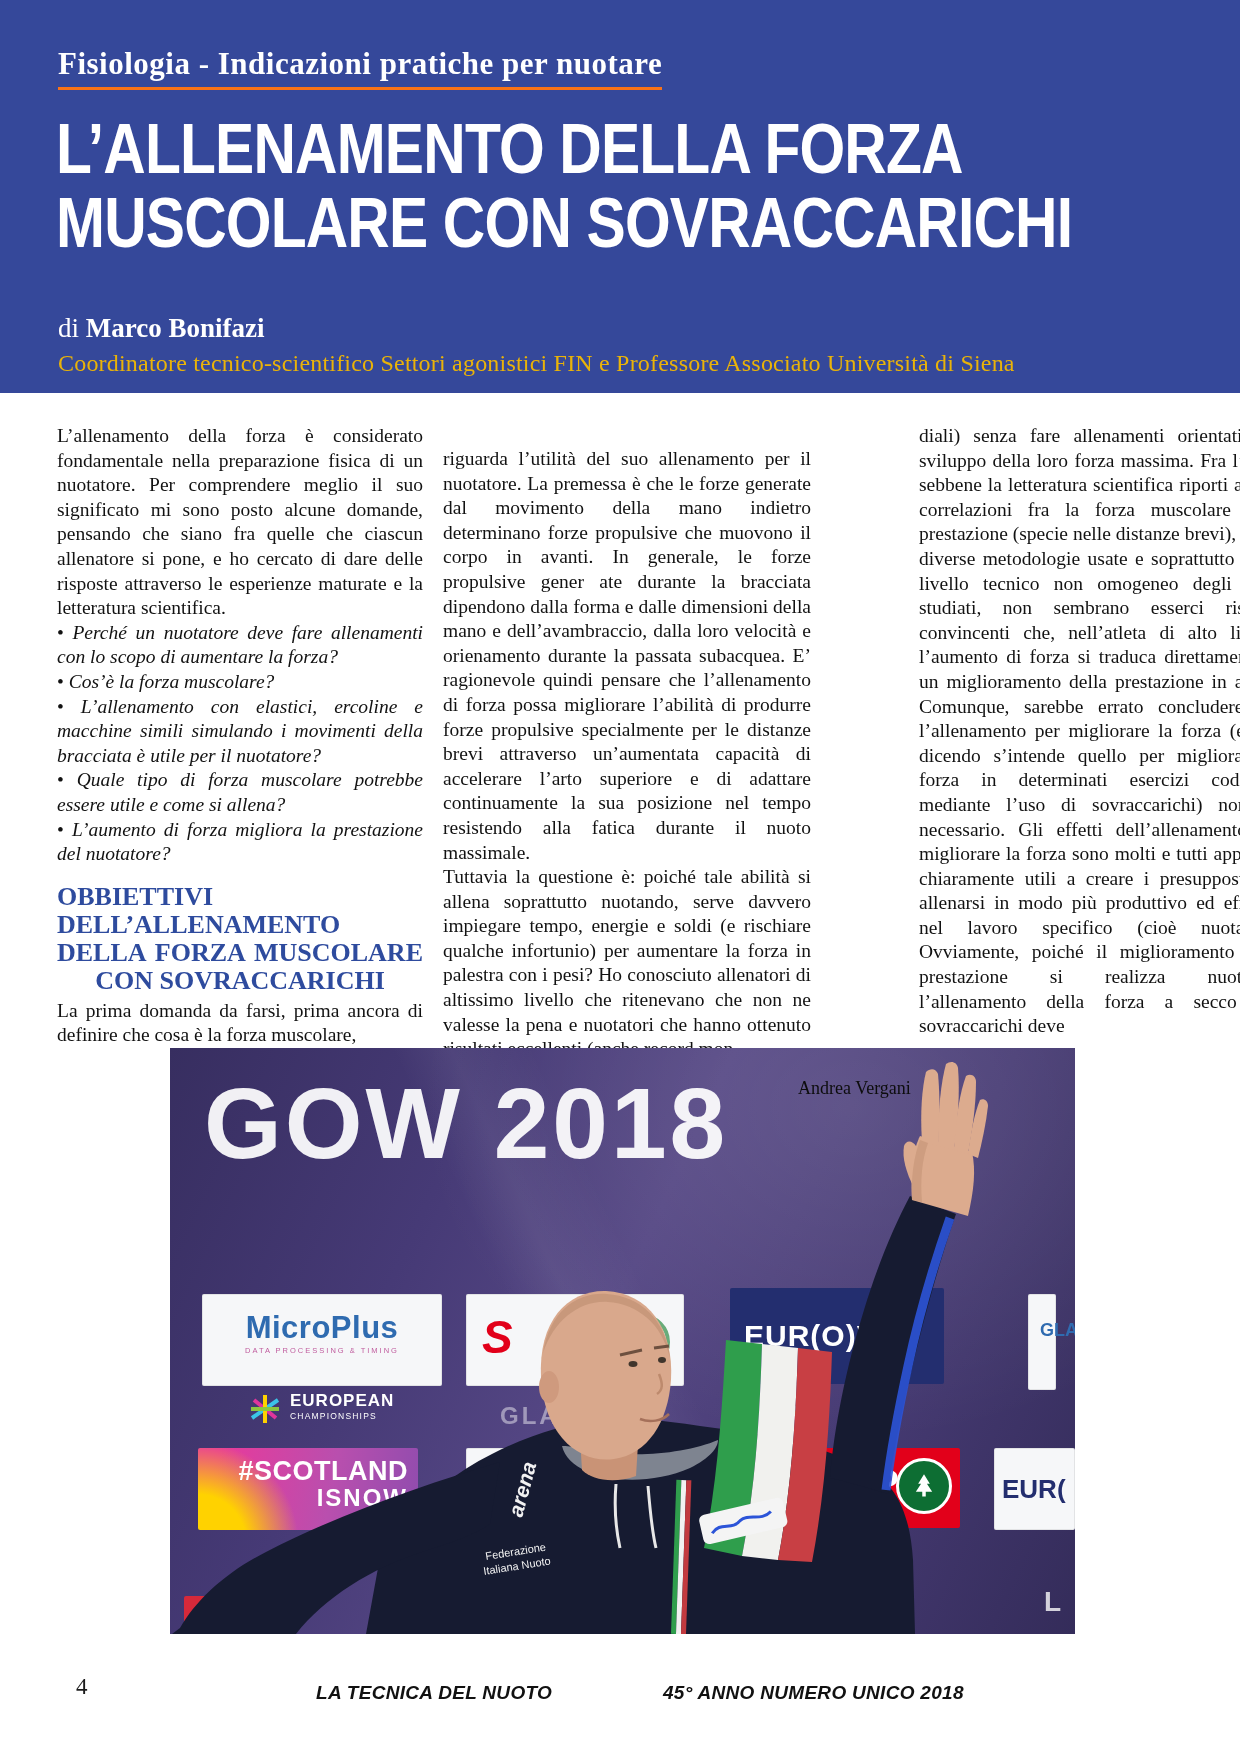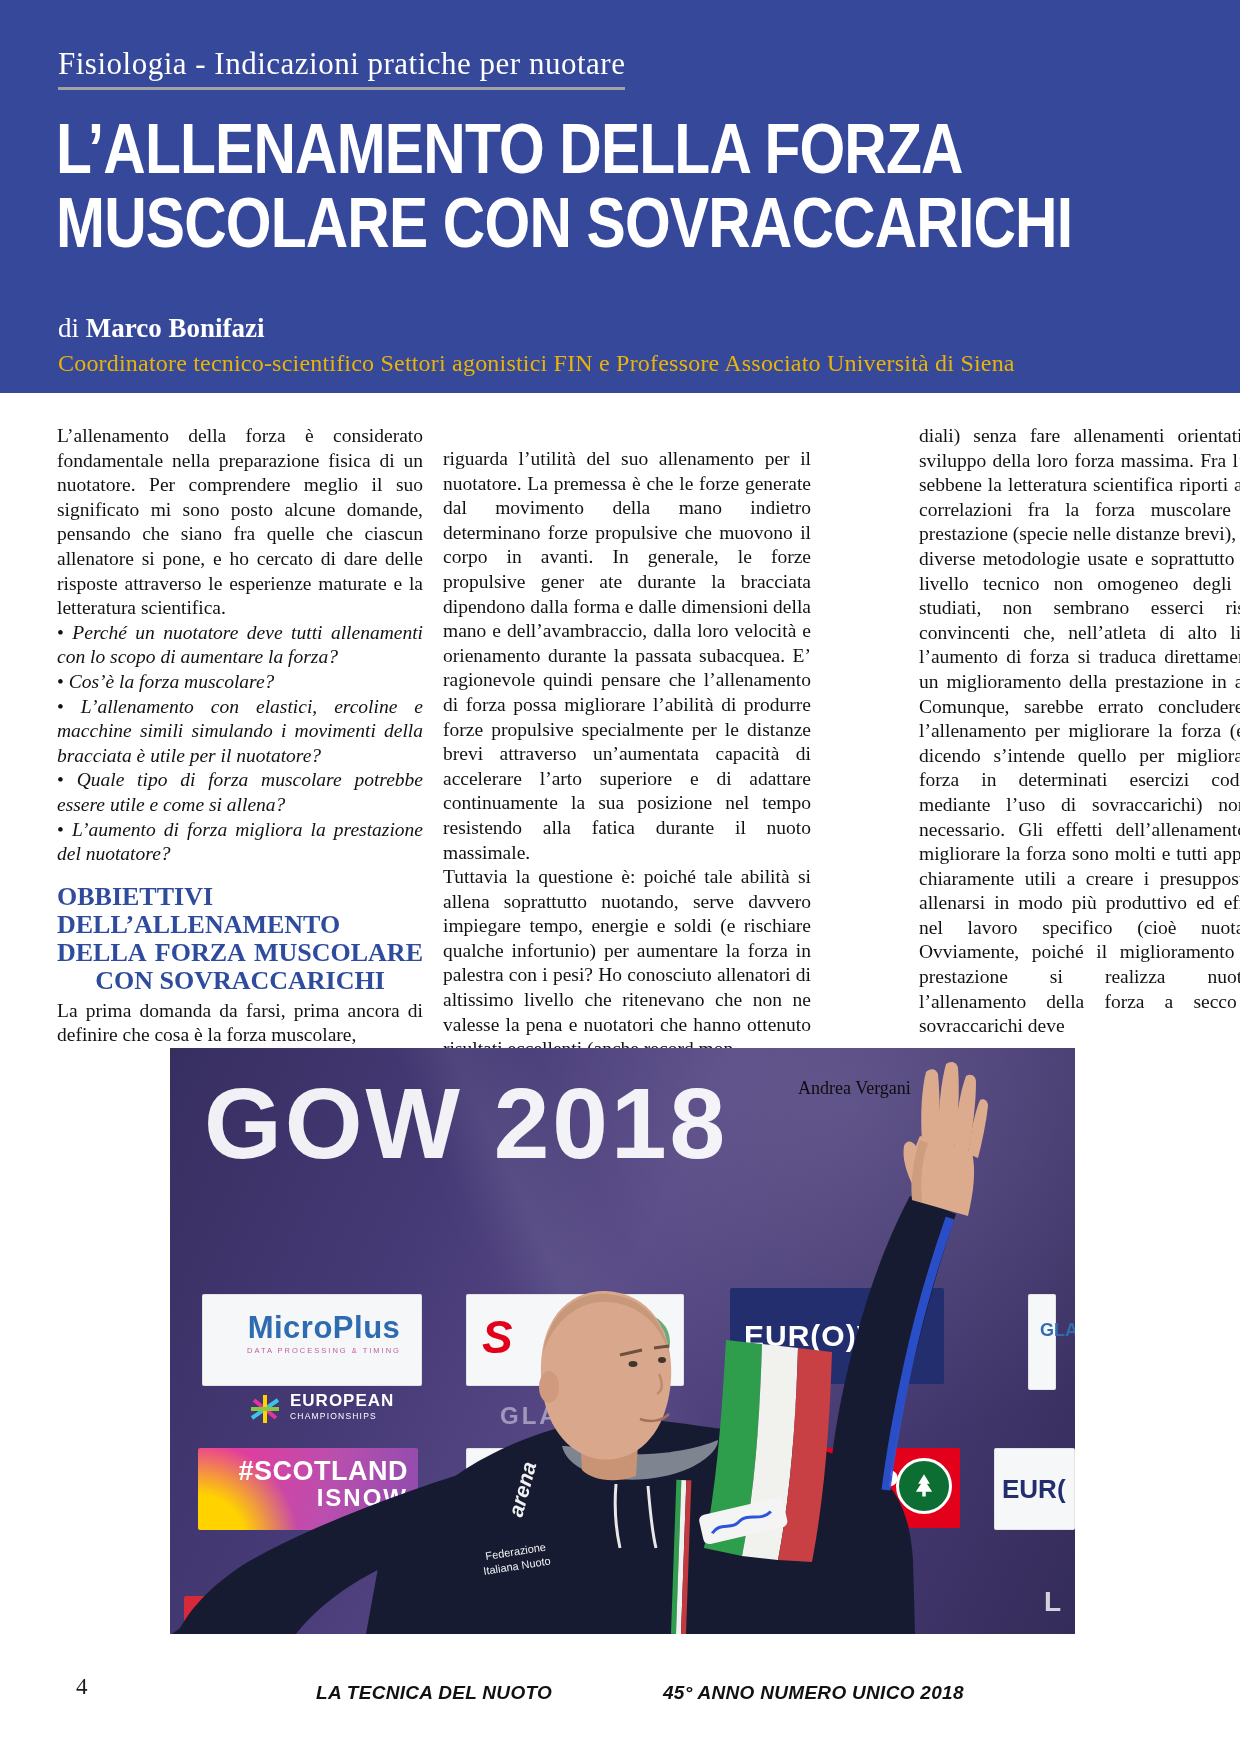--- a/index.html
+++ b/index.html
@@ -1,21 +1,21 @@
 <!DOCTYPE html>
 <html><head>
 <meta charset="utf-8">
 <style>
   html,body{margin:0;padding:0;background:#888;}
   .page{position:relative;width:1240px;height:1754px;background:#ffffff;overflow:hidden;
         font-family:"Liberation Serif",serif;}
   
   .band{position:absolute;left:0;top:0;width:1240px;height:393px;background:#35489a;}
-  .kicker{position:absolute;left:58px;top:46px;color:#fff;font-size:31px;font-weight:normal;
-          border-bottom:3px solid #a3a3a3;padding-bottom:5px;letter-spacing:.5px;}
+  .kicker{position:absolute;left:58px;top:46px;color:#fff;font-size:31px;font-weight:bold;
+          border-bottom:3px solid #f97316;padding-bottom:5px;letter-spacing:.5px;}
   .title{position:absolute;left:56px;top:112px;color:#fff;font-family:"Liberation Sans",sans-serif;
          font-weight:bold;font-size:70px;line-height:74px;letter-spacing:-1px;white-space:nowrap;
          transform:scaleX(.84);transform-origin:0 0;}
   .byline{position:absolute;left:58px;top:313px;color:#fff;font-size:27px;}
   .byline b{font-weight:bold;}
   .affil{position:absolute;left:58px;top:350px;color:#eab308;font-size:24px;letter-spacing:.2px;}
   
   .col{position:absolute;top:424px;width:366px;font-size:19.5px;line-height:24.6px;color:#121212;
        text-align:justify;}
   .col-1{left:57px;} .col-2{left:443px;width:368px;margin-top:23px;} .col-3{left:872px;margin-left:47px;}
@@ -29,21 +29,21 @@
   .photo{position:absolute;left:170px;top:1048px;width:905px;height:586px;overflow:hidden;
          background:
            radial-gradient(ellipse at 75% 10%, rgba(255,255,255,.10), transparent 45%),
            linear-gradient(65deg, transparent 42%, rgba(255,255,255,.06) 47%, transparent 54%),
            linear-gradient(115deg,#372e60 0%,#463a76 28%,#554784 48%,#473b74 72%,#342c5a 100%);}
   .gow{position:absolute;left:34px;top:18px;color:rgba(255,255,255,.93);
        font-family:"Liberation Sans",sans-serif;font-weight:600;font-size:100px;letter-spacing:3px;}
   .photo-caption{position:absolute;left:628px;top:30px;color:#0d0d0d;font-size:18px;z-index:9;}
   .panel{position:absolute;border-radius:2px;}
   .p-white{background:#f6f7f9;box-shadow:0 0 0 1px rgba(0,0,0,.08) inset;}
-  .microplus{left:32px;top:246px;width:196px;height:92px;text-align:center;padding-left:24px;}
+  .microplus{left:32px;top:246px;width:240px;height:92px;text-align:center;}
   .mp-word{margin-top:16px;font-family:"Liberation Sans",sans-serif;font-weight:bold;
            font-size:31px;color:#2f6bb0;letter-spacing:.5px;}
   .mp-sub{font-family:"Liberation Sans",sans-serif;font-size:7.5px;letter-spacing:2px;color:#c05c9e;}
   .sparwhite{left:296px;top:246px;width:218px;height:92px;}
   .spar-s{position:absolute;left:16px;top:16px;color:#e2001a;font-family:"Liberation Sans",sans-serif;
           font-weight:bold;font-size:46px;font-style:italic;}
   .sw-green{position:absolute;right:14px;top:20px;width:48px;height:48px;border-radius:50%;
             border:4px solid #2e8b44;opacity:.7;}
   .eurovision{left:560px;top:240px;width:200px;height:96px;background:#232e6f;color:#fff;
               font-family:"Liberation Sans",sans-serif;font-weight:bold;font-size:30px;
@@ -100,21 +100,21 @@
       <div>L’ALLENAMENTO DELLA FORZA</div>
       <div>MUSCOLARE CON SOVRACCARICHI</div>
     </div>
     <div class="byline"><span>di </span><b>Marco Bonifazi</b></div>
     <div class="affil">Coordinatore tecnico-scientifico Settori agonistici FIN e Professore Associato Università di Siena</div>
   </div>
 
   <div class="col col-1">
     <p>L’allenamento della forza è considerato fondamentale nella preparazione fisica di un nuotatore. Per comprendere meglio il suo significato mi sono posto alcune domande, pensando che siano fra quelle che ciascun allenatore si pone, e ho cercato di dare delle risposte attraverso le esperienze maturate e la letteratura scientifica.</p>
     <ul class="bullets">
-      <li>Perché un nuotatore deve tutti allenamenti con lo scopo di aumentare la forza?</li>
+      <li>Perché un nuotatore deve fare allenamenti con lo scopo di aumentare la forza?</li>
       <li>Cos’è la forza muscolare?</li>
       <li>L’allenamento con elastici, ercoline e macchine simili simulando i movimenti della bracciata è utile per il nuotatore?</li>
       <li>Quale tipo di forza muscolare potrebbe essere utile e come si allena?</li>
       <li>L’aumento di forza migliora la prestazione del nuotatore?</li>
     </ul>
     <div class="colhead">OBBIETTIVI DELL’ALLENAMENTO DELLA FORZA MUSCOLARE CON SOVRACCARICHI</div>
     <p>La prima domanda da farsi, prima ancora di definire che cosa è la forza muscolare,</p>
   </div>
 
   <div class="col col-2">

